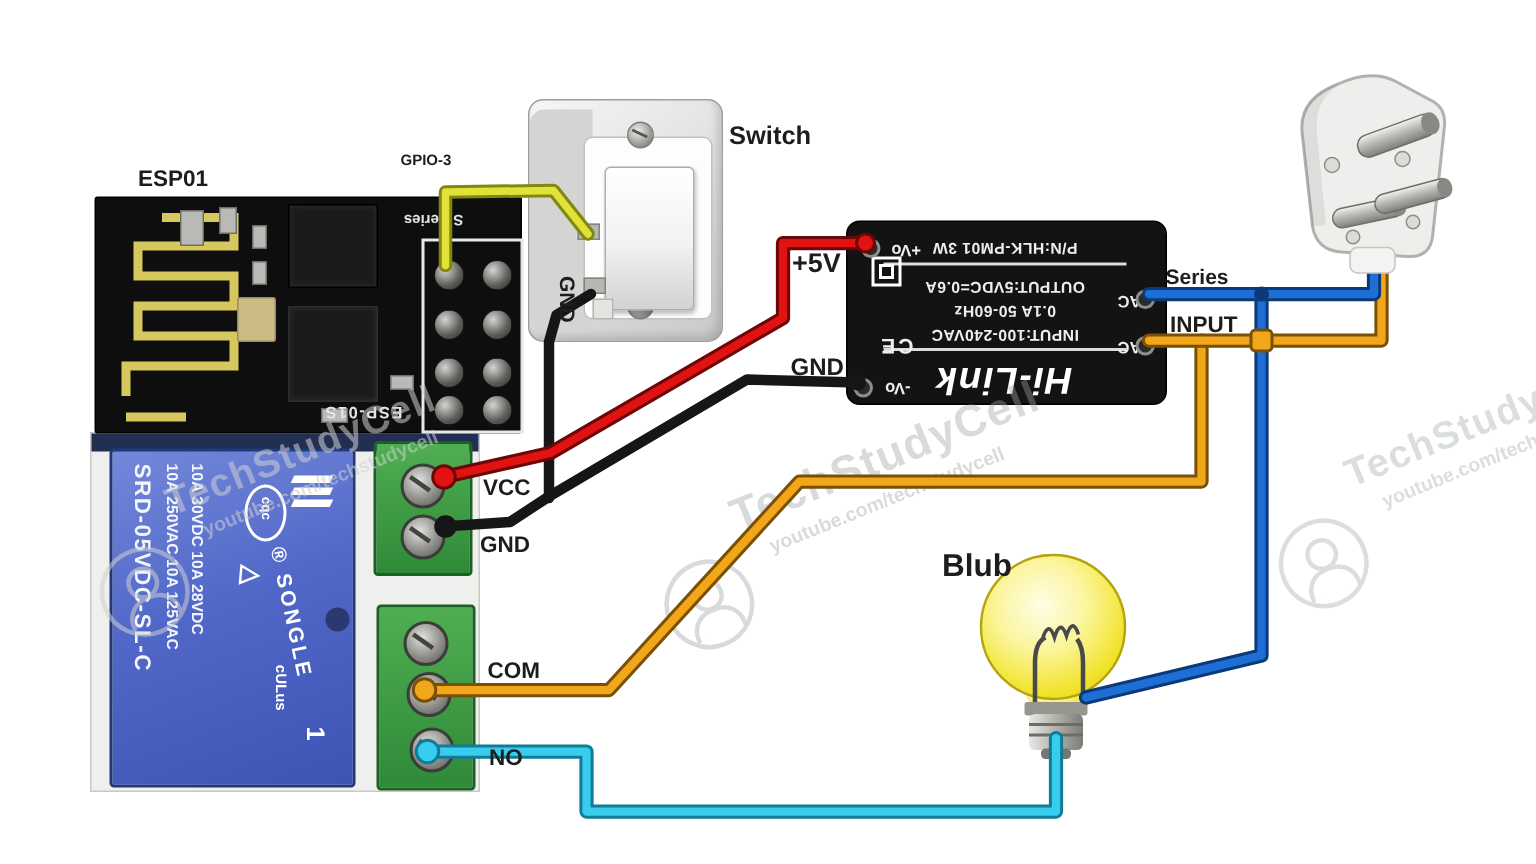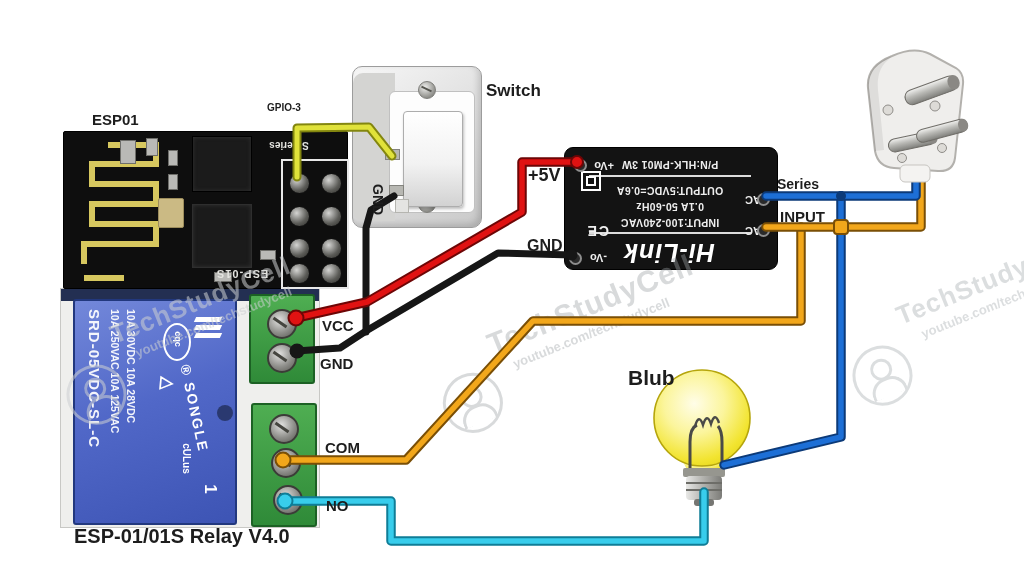--- a/index.html
+++ b/index.html
@@ -294,15 +294,14 @@
   <div class="lbl" style="left:386px;top:184px;font-size:14px;transform:rotate(90deg);transform-origin:left top;">GND</div>
   <div class="lbl" style="left:528px;top:165px;font-size:18px;">+5V</div>
   <div class="lbl" style="left:527px;top:237px;font-size:16px;">GND</div>
   <div class="lbl" style="left:322px;top:317px;font-size:15px;">VCC</div>
   <div class="lbl" style="left:320px;top:355px;font-size:15px;">GND</div>
   <div class="lbl" style="left:325px;top:439px;font-size:15px;">COM</div>
   <div class="lbl" style="left:326px;top:497px;font-size:15px;">NO</div>
   <div class="lbl" style="left:777px;top:176px;font-size:14px;">Series</div>
   <div class="lbl" style="left:780px;top:208px;font-size:15px;">INPUT</div>
   <div class="lbl" style="left:612px;top:366px;font-size:21px;margin-left:16px;">Blub</div>
-  <div class="lbl" style="left:74px;top:525px;font-size:20px;">ESP-01/01S Relay V4.0</div>
 
 </div>
 
 </body></html>

